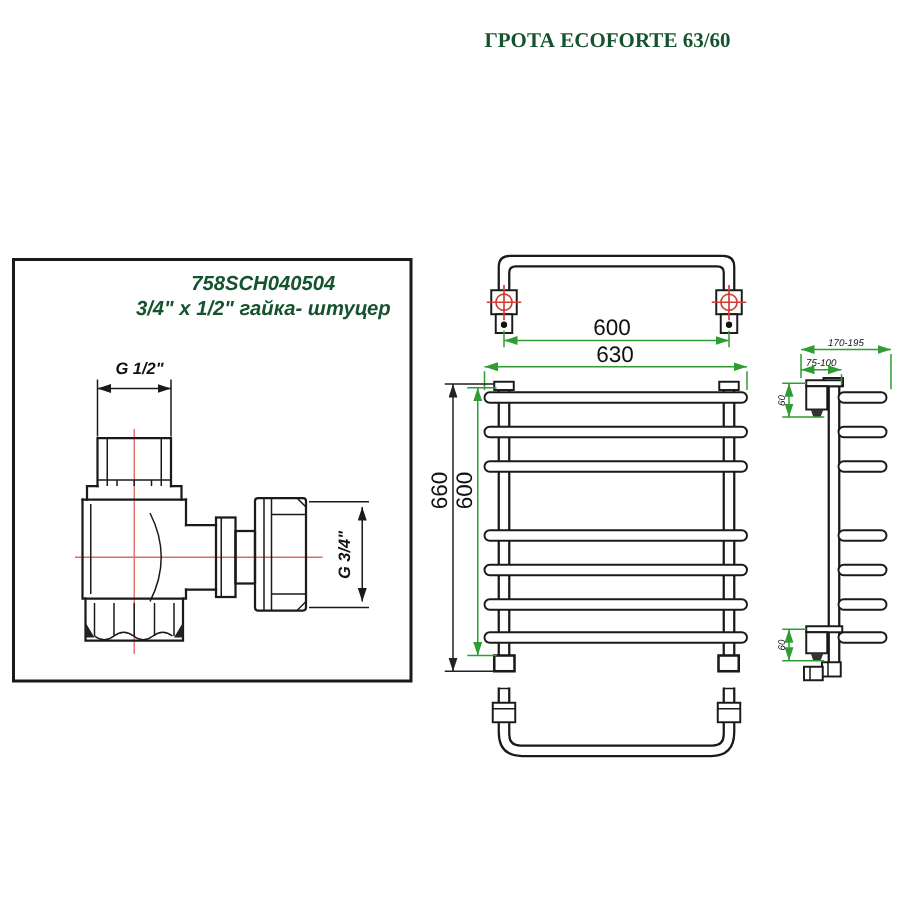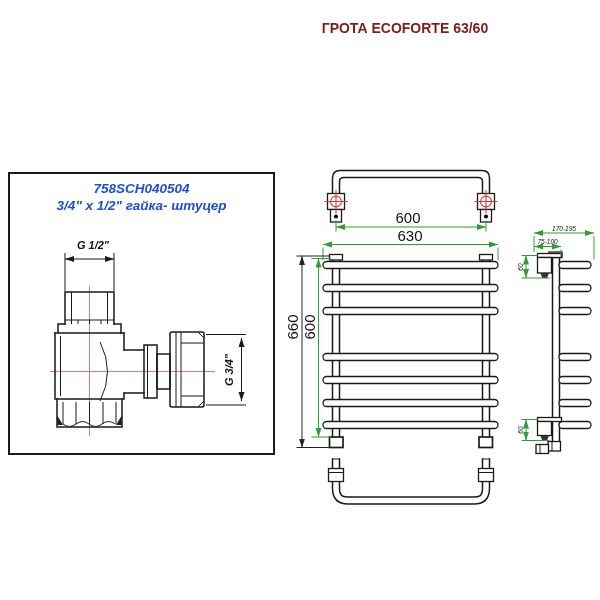--- a/index.html
+++ b/index.html
@@ -2,29 +2,29 @@
 <html><head>
 <meta charset="utf-8">
 <style>
   html,body{margin:0;padding:0;}
   body{
     width:600px;height:600px;position:relative;background:#ffffff;
     font-family:"Liberation Sans", sans-serif;color:#111;overflow:hidden;
   }
   .title-block{
     position:absolute;left:300px;top:19px;width:210px;text-align:center;
-    font-size:14px;font-weight:bold;line-height:1.32;color:#7f1d1d;
+    font-size:14px;font-weight:bold;line-height:1.32;color:#14532d;font-family:Liberation Serif, serif;
   }
   .detail-box{
     position:absolute;left:8px;top:172px;width:263px;height:279px;
     border:2px solid #1a1a1a;background:#fff;
   }
   .detail-box .caption{
     position:absolute;left:0;width:100%;text-align:center;
-    font-weight:bold;font-style:italic;font-size:13.5px;color:#1d4ed8;
+    font-weight:bold;font-style:italic;font-size:13.5px;color:#14532d;padding-left:34px;
   }
   .cap1{top:7px}
   .cap2{top:24px}
   svg.fitting{position:absolute;left:0;top:0;}
   svg.main{position:absolute;left:278px;top:158px;}
 
   .k   {stroke:#1a1a1a;stroke-width:1.5;fill:none;stroke-linecap:square;}
   .k1  {stroke:#1a1a1a;stroke-width:1;fill:none;}
   .kw  {stroke:#1a1a1a;stroke-width:1.3;fill:#fff;}
   .kw2 {stroke:#1a1a1a;stroke-width:1.7;fill:#fff;}

